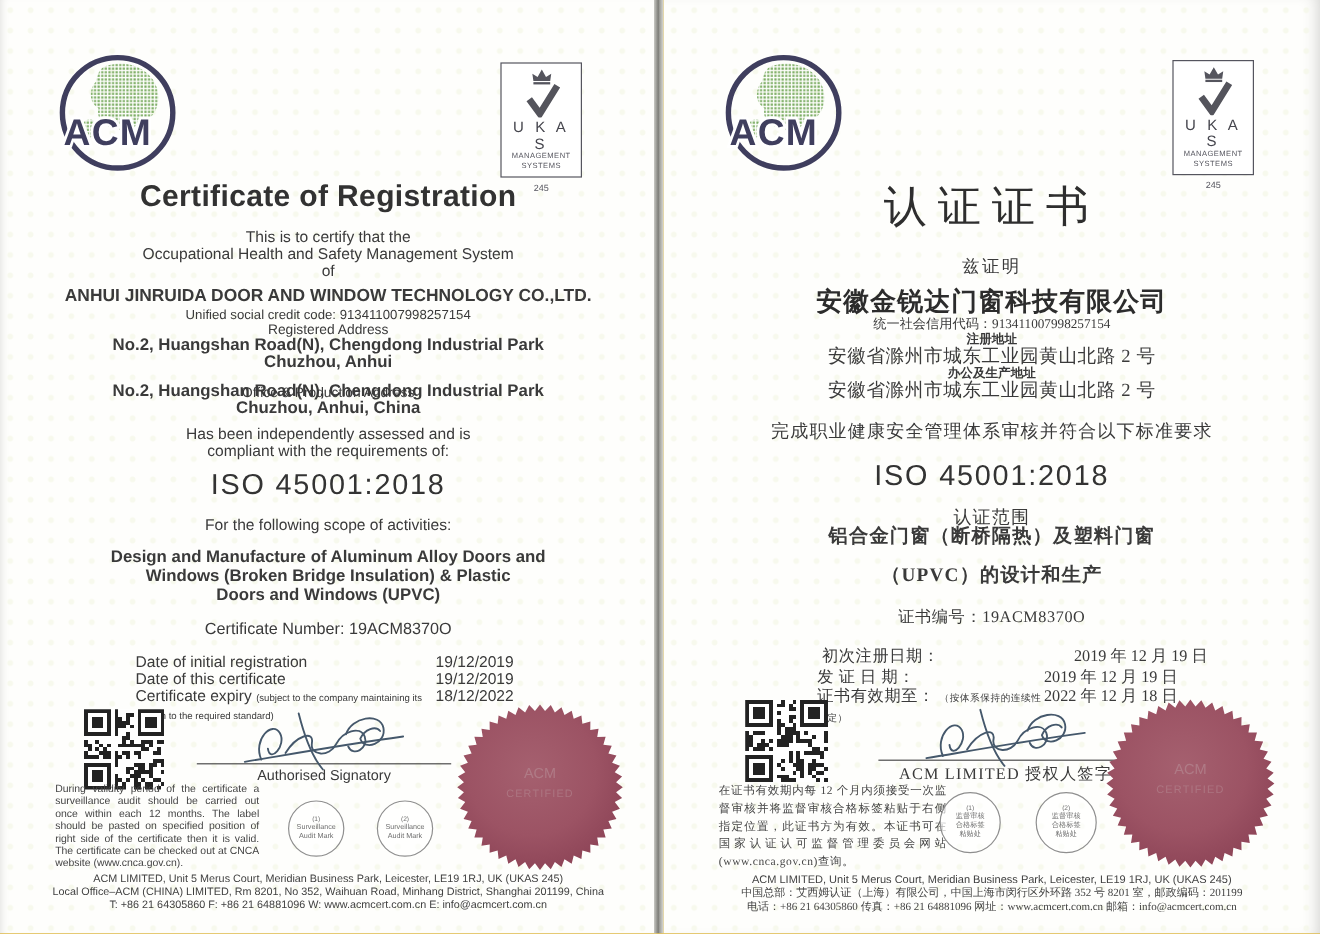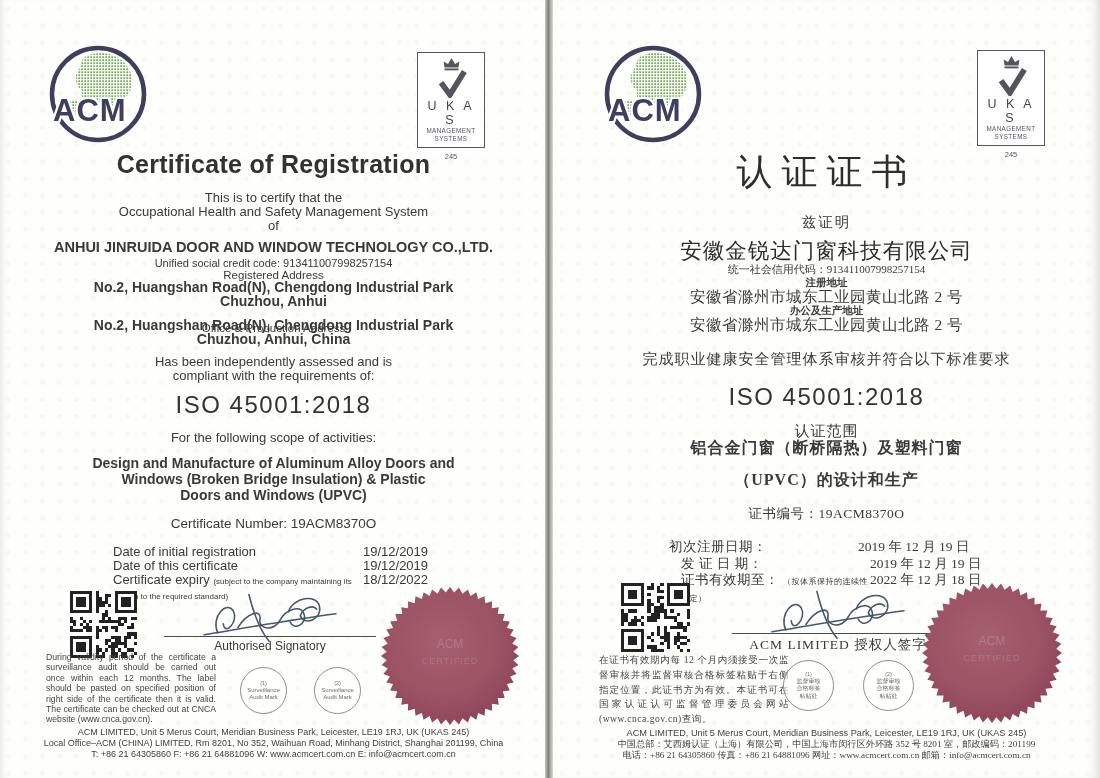--- a/index.html
+++ b/index.html
@@ -63,21 +63,21 @@
   .mark .ml { font-size:6px; line-height:7.2px; }
 
   .footer { position:absolute; left:0; right:0; text-align:center; color:#3f3f3f; }
   .footer .f1 { font-size:9px; line-height:10.8px; }
   .cn .footer .f1 { font-size:9.2px; line-height:11.2px; }
 
   
   .cjk { font-family:"Liberation Serif", serif; }
   .c-title { font-size:36px; letter-spacing:9px; color:#2e2e2e; }
   .c-cert  { font-size:14.5px; letter-spacing:2px; }
-  .c-company { font-size:21.5px; font-weight:normal; letter-spacing:1px; color:#2c2c2c; }
+  .c-company { font-size:21.5px; font-weight:bold; letter-spacing:1px; color:#2c2c2c; }
   .c-credit { font-size:11px; }
   .c-lbl { font-size:10.5px; font-weight:bold; }
   .c-addr { font-size:15.5px; letter-spacing:.5px; }
   .c-body { font-size:15px; letter-spacing:1px; }
   .c-scope { font-size:16px; font-weight:bold; line-height:22px; letter-spacing:1px; }
   .c-certno { font-size:13.5px; letter-spacing:.5px;text-align:center; }
 </style>
 </head>
 <body>
 
@@ -373,21 +373,21 @@
     <div class="abs cjk c-addr" style="top:315px;">安徽省滁州市城东工业园黄山北路 2 号</div>
 
     <div class="abs cjk c-body" style="top:350px;">完成职业健康安全管理体系审核并符合以下标准要求</div>
     <div class="abs t-iso" style="top:383px;">ISO 45001:2018</div>
     <div class="abs cjk c-body" style="top:422px;">认证范围</div>
     <div class="abs cjk c-scope" style="top:437px;">铝合金门窗（断桥隔热）及塑料门窗</div>
     <div class="abs cjk c-scope" style="top:469px;">（UPVC）的设计和生产</div>
 
     <div class="abs cjk c-certno" style="top:505px;">证书编号：19ACM8370O</div>
 
-    <div class="daterow cjk" style="left:116px; top:538px; width:370px;">
+    <div class="daterow cjk" style="left:132px; top:538px; width:370px;gap:21px;">
       <span class="dl"><span>初次注册日期：</span></span>
       <span class="dv">2019 年 12 月 19 日</span>
     </div>
     <div class="daterow cjk" style="left:128px; top:555px; width:370px;">
       <span class="dl"><span>发 证 日 期：</span></span>
       <span class="dv">2019 年 12 月 19 日</span>
     </div>
     <div class="daterow cjk" style="left:128px; top:571px; width:370px;">
       <span class="dl"><span>证书有效期至：</span>
         <span class="dnote">（按体系保持的连续性而定）</span></span>

